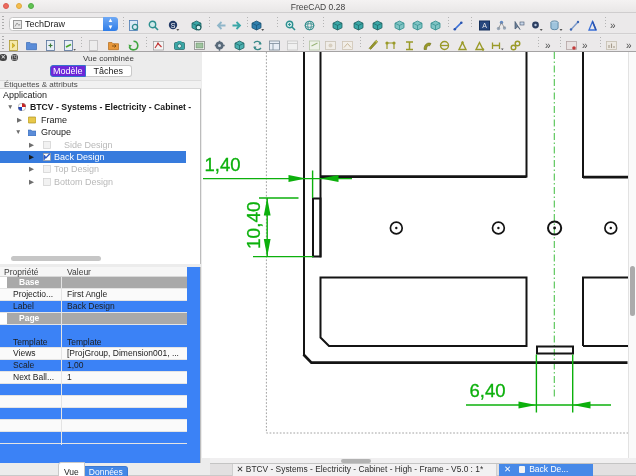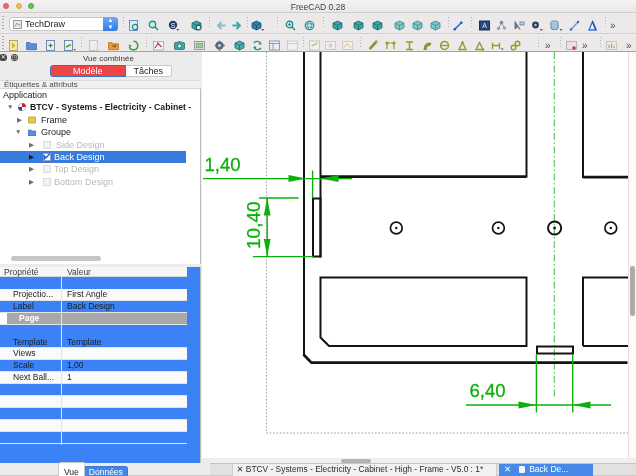--- a/index.html
+++ b/index.html
@@ -321,21 +321,21 @@
       </div>
   </div>
 
   <div id="lpanel">
     <div id="ph">
       <div class="cb" style="left:-0.6px">✕</div>
       <div class="cb" style="left:10.7px">◳</div>
       <div style="position:absolute;left:8px;width:201px;text-align:center;top:1.5px">Vue combinée</div>
     </div>
     <div id="tabs">
-      <span style="display:inline-block;background:#ef4444;color:#fff;border:1px solid #3672cc;border-radius:3px 0 0 3px;padding:0 22px;height:12px;line-height:11px">Modèle</span><span style="display:inline-block;background:#fff;color:#222;border:1px solid #c9c9c9;border-left:0;border-radius:0 3px 3px 0;padding:0 8px;height:12px;line-height:11px">Tâches</span>
+      <span style="display:inline-block;background:#6d28d9;color:#fff;border:1px solid #3672cc;border-radius:3px 0 0 3px;padding:0 2px;height:12px;line-height:11px">Modèle</span><span style="display:inline-block;background:#fff;color:#222;border:1px solid #c9c9c9;border-left:0;border-radius:0 3px 3px 0;padding:0 8px;height:12px;line-height:11px">Tâches</span>
     </div>
     <div id="attr">Étiquettes &amp; attributs</div>
     <div id="tree">
       <div class="trow" style="top:0.5px">
           <span style="position:absolute;left:3px">Application</span>
         </div>
       <div class="trow" style="top:12.9px;font-weight:bold;font-size:8.7px;width:192px;overflow:hidden">
           <span class="tw" style="left:7px">▼</span>
         <svg class="gicon" style="left:18px">
             <circle cx="4" cy="4" r="4" fill="#fff"></circle>
@@ -357,21 +357,21 @@
         <svg class="gicon" style="left:28px">
             <rect x="0" y="1" width="8" height="6" rx="1" fill="#e8c84a" stroke="#a98f1f" stroke-width="0.7"></rect>
           </svg>
         <span style="position:absolute;left:41px">Frame</span>
         </div>
       <div class="trow" style="top:50.1px;color:#b9b9b9">
           <span class="tw" style="left:29px">▶</span>
         <svg class="gicon" style="left:43px">
             <rect x="0.5" y="0.5" width="7" height="7" fill="#f2f2f2" stroke="#cfcfcf" stroke-width="0.7"></rect>
           </svg>
-        <span style="position:absolute;left:56px">Side Design</span>
+        <span style="position:absolute;left:64px">Side Design</span>
         </div>
       <div class="trow" style="top:62.5px;background:#377bdd;color:#fff;width:186px">
           <span class="tw" style="left:29px;color:#1c1c1c">▶</span>
         <svg class="gicon" style="left:43px">
             <rect x="0.5" y="0.5" width="7" height="7" fill="#fdfdfd" stroke="#9a9a9a" stroke-width="0.7"></rect>
             <path d="M1.3 6.8 V2.2 L2.8 5 L6.8 0.8" stroke="#2a57c4" stroke-width="1.3" fill="none"></path>
           </svg>
         <span style="position:absolute;left:54px">Back Design</span>
         </div>
       <div class="trow" style="top:74.9px;color:#b9b9b9">
@@ -388,37 +388,41 @@
           </svg>
         <span style="position:absolute;left:54px">Bottom Design</span>
         </div>
       <div style="position:absolute;left:11px;top:167px;width:90px;height:5px;background:#c6c6c6;border-radius:2.5px"></div>
     </div>
     <div id="props">
       <div class="prow" style="top:0;background:#f6f6f6;border-bottom:1px solid #d8d8d8;height:10px;line-height:10px;color:#3a3a3a">
           <span style="position:absolute;left:4px">Propriété</span>
           <span class="c2">Valeur</span>
         </div>
+      <div class="prow grow" style="top:10px">
+          <span style="position:absolute;left:19px">Base</span>
+        </div>
       <div class="prow" style="top:21.9px;background:#fafafa">
           <span class="c1">Projectio...</span>
           <span class="c2">First Angle</span>
         </div>
       <div class="prow" style="top:33.8px">
           <span class="c1">Label</span>
           <span class="c2">Back Design</span>
         </div>
       <div class="prow grow" style="top:45.7px">
           <span style="position:absolute;left:19px">Page</span>
         </div>
       <div class="prow" style="top:69.5px">
           <span class="c1">Template</span>
           <span class="c2">Template</span>
         </div>
       <div class="prow" style="top:81.4px;background:#fafafa">
           <span class="c1">Views</span>
+          <span class="c2">[ProjGroup, Dimension001, ...</span>
         </div>
       <div class="prow" style="top:93.3px">
           <span class="c1">Scale</span>
           <span class="c2">1,00</span>
         </div>
       <div class="prow" style="top:105.2px;background:#fafafa">
           <span class="c1">Next Ball...</span>
           <span class="c2">1</span>
         </div>
       <div class="prow" style="top:117.1px"></div>

